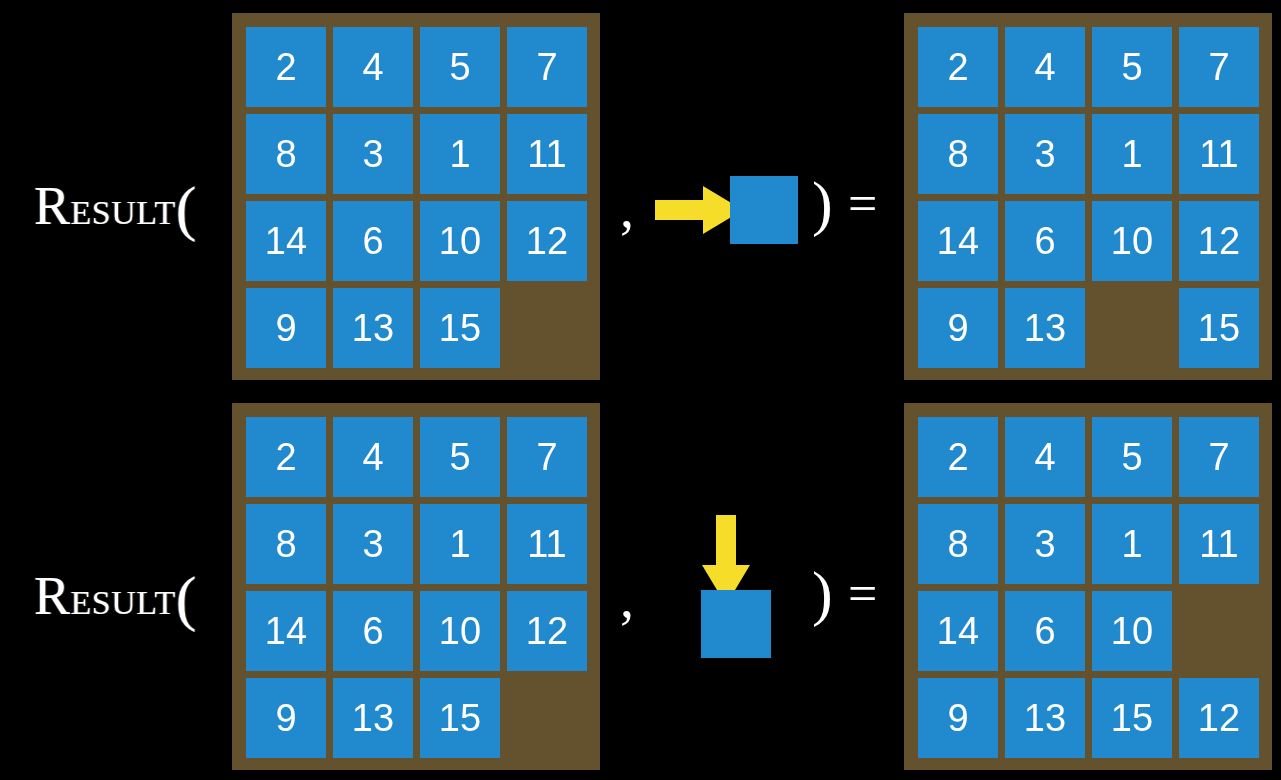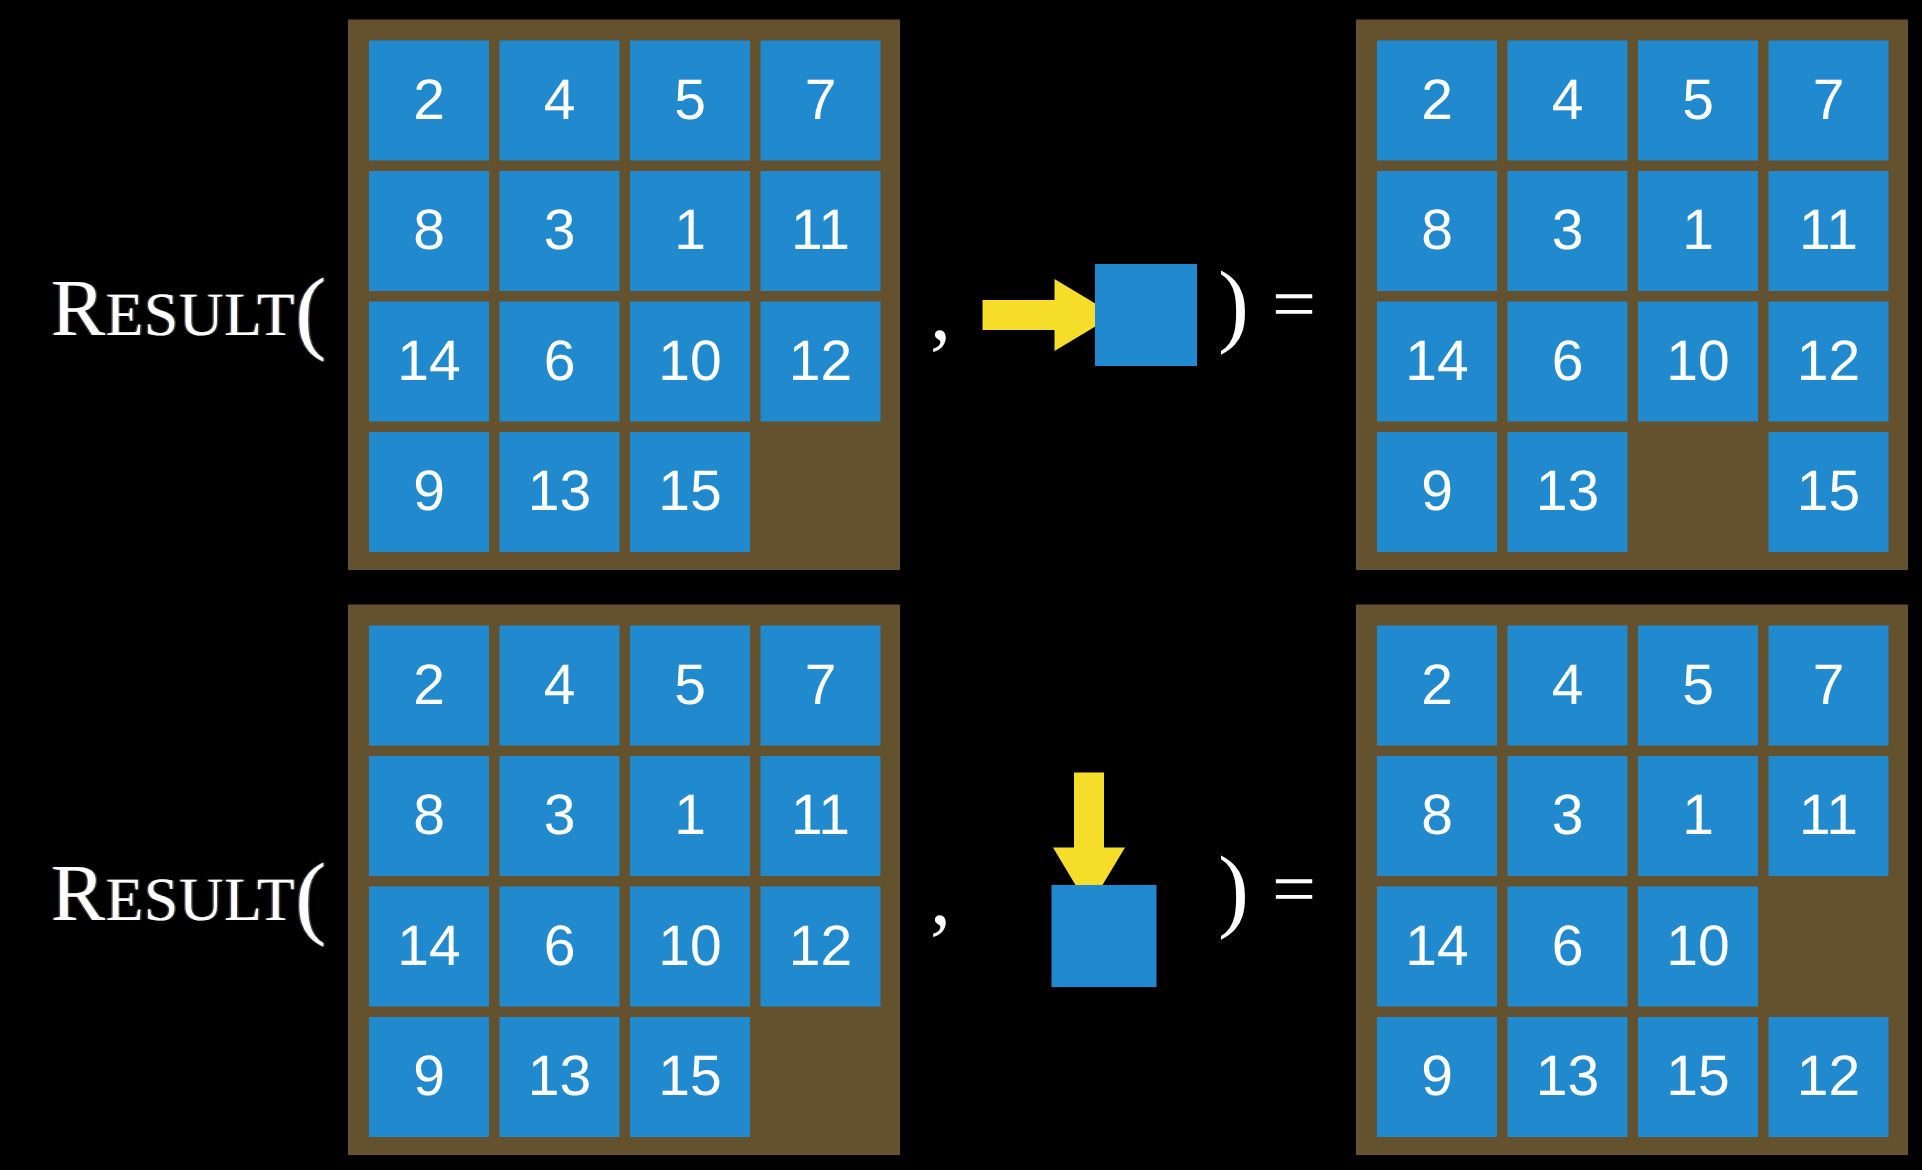--- a/index.html
+++ b/index.html
@@ -29,21 +29,21 @@
     font-weight: 400;
     white-space: nowrap;
     letter-spacing: 0.5px;
     text-shadow: 1px 0 0 rgba(150,120,80,0.55), -1px 0 0 rgba(120,150,200,0.45);
   }
   .result-label .cap-first {
     font-size: 54px;
     line-height: 1;
   }
   .result-label .small-caps {
-    font-size: 41px;
+    font-size: 34px;
     line-height: 1;
   }
   .result-label .paren {
     font-size: 62px;
     line-height: 1;
     position: relative;
     top: 5px;
   }
 
   

